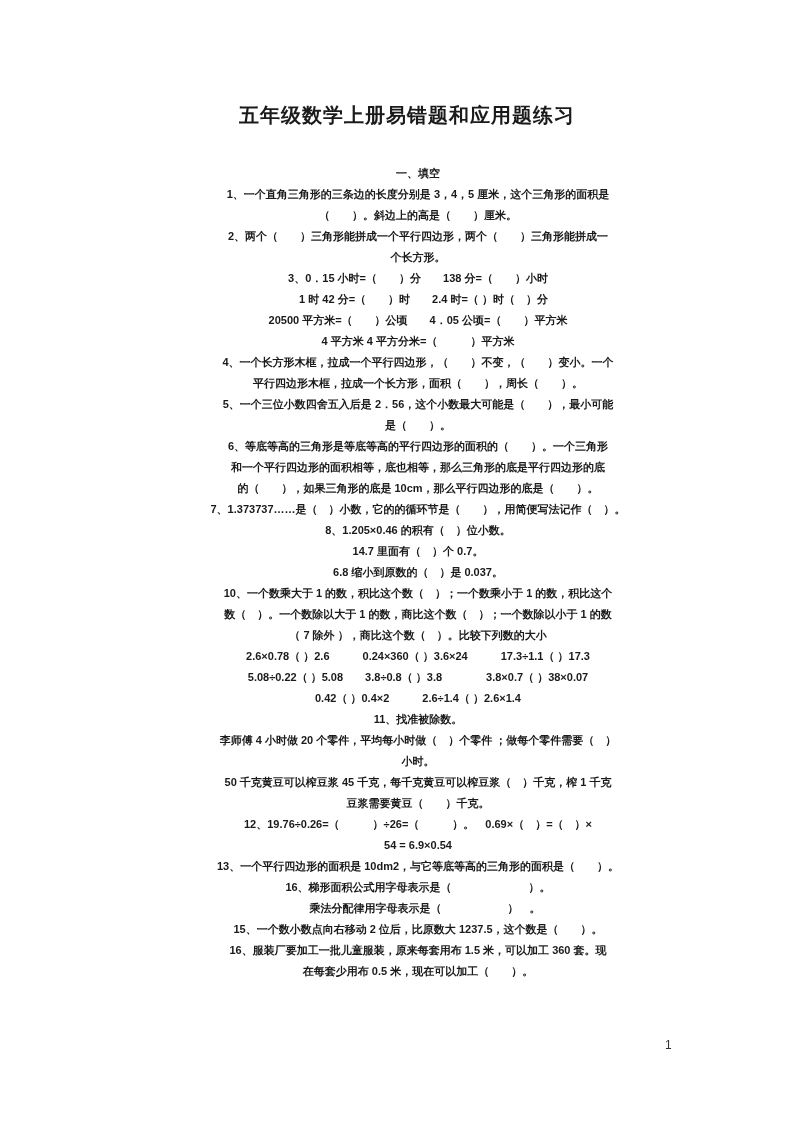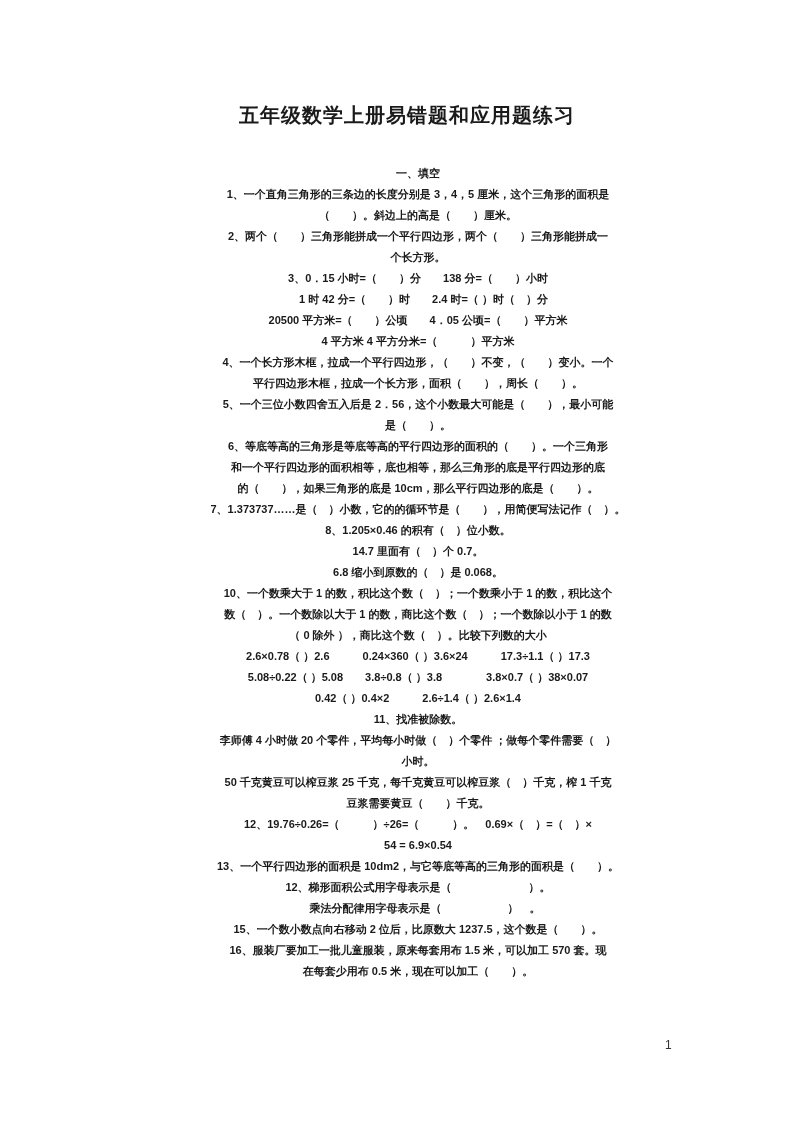--- a/index.html
+++ b/index.html
@@ -70,37 +70,37 @@
         <div class="line">4、一个长方形木框，拉成一个平行四边形，（　　）不变，（　　）变小。一个</div>
         <div class="line">平行四边形木框，拉成一个长方形，面积（　　），周长（　　）。</div>
         <div class="line">5、一个三位小数四舍五入后是 2．56，这个小数最大可能是（　　），最小可能</div>
         <div class="line">是（　　）。</div>
         <div class="line">6、等底等高的三角形是等底等高的平行四边形的面积的（　　）。一个三角形</div>
         <div class="line">和一个平行四边形的面积相等，底也相等，那么三角形的底是平行四边形的底</div>
         <div class="line">的（　　），如果三角形的底是 10cm，那么平行四边形的底是（　　）。</div>
         <div class="line">7、1.373737……是（　）小数，它的的循环节是（　　），用简便写法记作（　）。</div>
         <div class="line">8、1.205×0.46 的积有（　）位小数。</div>
         <div class="line">14.7 里面有（　）个 0.7。</div>
-        <div class="line">6.8 缩小到原数的（　）是 0.068。</div>
+        <div class="line">6.8 缩小到原数的（　）是 0.037。</div>
         <div class="line">10、一个数乘大于 1 的数，积比这个数（　）；一个数乘小于 1 的数，积比这个</div>
         <div class="line">数（　）。一个数除以大于 1 的数，商比这个数（　）；一个数除以小于 1 的数</div>
-        <div class="line">（ 0 除外 ），商比这个数（　）。比较下列数的大小</div>
+        <div class="line">（ 7 除外 ），商比这个数（　）。比较下列数的大小</div>
         <div class="line">2.6×0.78（ ）2.6　　　0.24×360（ ）3.6×24　　　17.3÷1.1（ ）17.3</div>
         <div class="line">5.08÷0.22（ ）5.08　　3.8÷0.8（ ）3.8　　　　3.8×0.7（ ）38×0.07</div>
         <div class="line">0.42（ ）0.4×2　　　2.6÷1.4（ ）2.6×1.4</div>
         <div class="line">11、找准被除数。</div>
         <div class="line">李师傅 4 小时做 20 个零件，平均每小时做（　）个零件 ；做每个零件需要（　）</div>
         <div class="line">小时。</div>
-        <div class="line">50 千克黄豆可以榨豆浆 25 千克，每千克黄豆可以榨豆浆（　）千克，榨 1 千克</div>
+        <div class="line">50 千克黄豆可以榨豆浆 45 千克，每千克黄豆可以榨豆浆（　）千克，榨 1 千克</div>
         <div class="line">豆浆需要黄豆（　　）千克。</div>
         <div class="line">12、19.76÷0.26=（　　　）÷26=（　　　）。　0.69×（　）=（　）×</div>
         <div class="line">54 = 6.9×0.54</div>
         <div class="line">13、一个平行四边形的面积是 10dm2，与它等底等高的三角形的面积是（　　）。</div>
-        <div class="line">12、梯形面积公式用字母表示是（　　　　　　　）。</div>
+        <div class="line">16、梯形面积公式用字母表示是（　　　　　　　）。</div>
         <div class="line">　 乘法分配律用字母表示是（　　　　　　）　。</div>
         <div class="line">15、一个数小数点向右移动 2 位后，比原数大 1237.5，这个数是（　　）。</div>
-        <div class="line">16、服装厂要加工一批儿童服装，原来每套用布 1.5 米，可以加工 570 套。现</div>
+        <div class="line">16、服装厂要加工一批儿童服装，原来每套用布 1.5 米，可以加工 360 套。现</div>
         <div class="line">在每套少用布 0.5 米，现在可以加工（　　）。</div>
       </div>
   </div>
 
   <div class="page-number">1</div>
 </div>
 
 </body></html>

